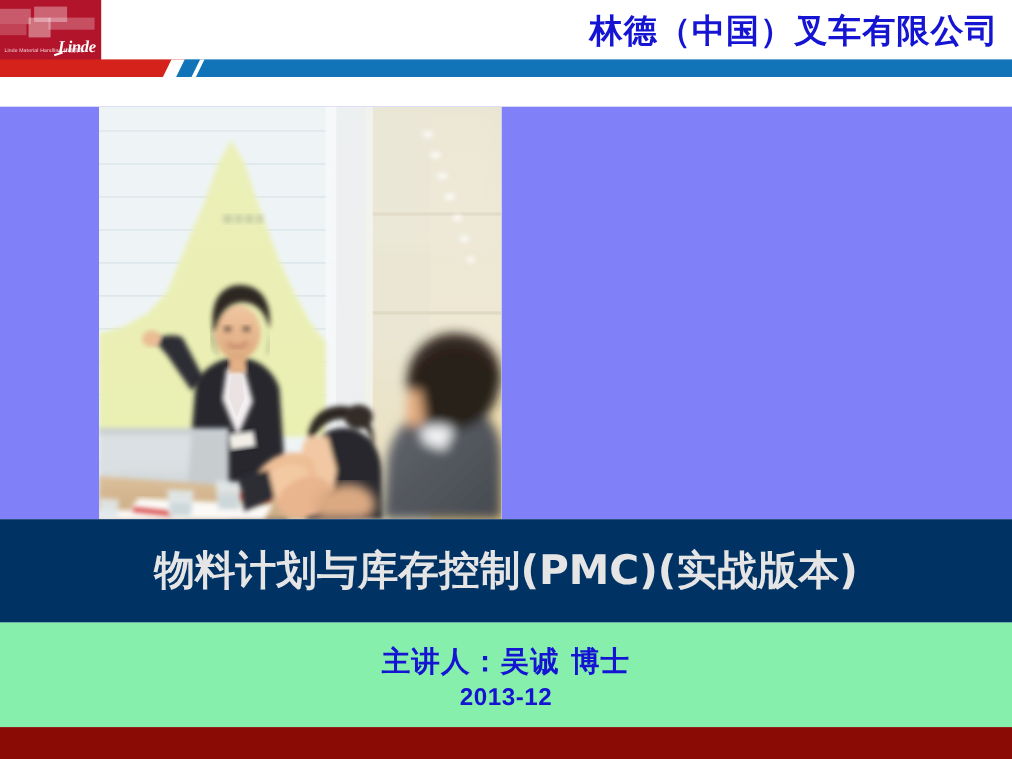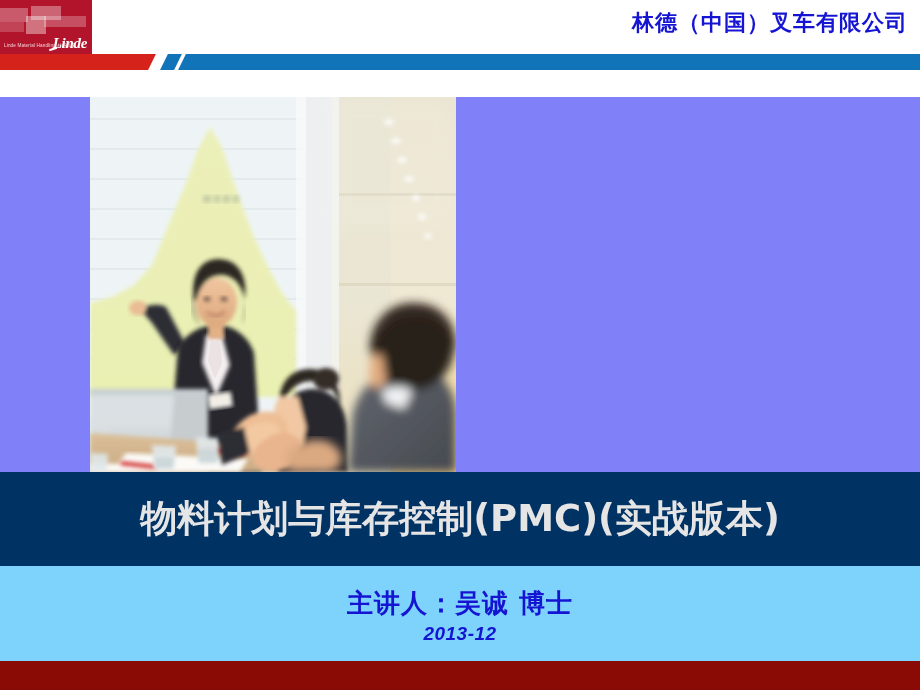--- a/index.html
+++ b/index.html
@@ -99,21 +99,21 @@
     position: absolute;
     left: 164px; top: 54px;
     width: 14px; height: 16px;
     background: #1173b8;
     transform: skewX(-26deg);
   }
 
   #company-name {
     position: absolute;
     right: 12px; top: 8px;
-    font-size: 22px;
+    font-size: 30px;
     font-weight: bold;
     color: #1414d2;
     letter-spacing: 1px;
     white-space: nowrap;
     font-family: "DejaVu Sans", "Liberation Sans", sans-serif;
   }
 
   
   #body-panel {
     position: absolute;
@@ -150,44 +150,43 @@
     white-space: nowrap;
     font-family: "DejaVu Sans", "Liberation Sans", sans-serif;
     text-align: center;
   }
 
   
   #presenter-band {
     position: absolute;
     left: 0; top: 566px;
     width: 920px; height: 95px;
-    background: #7dd3fc;
+    background: #86efac;
     display: flex;
     flex-direction: column;
     align-items: center;
     justify-content: center;
     padding-top: 4px;
     box-sizing: border-box;
   }
   #presenter-name {
     font-size: 26px;
     font-weight: bold;
     color: #1414d2;
     letter-spacing: 1px;
     white-space: nowrap;
     font-family: "DejaVu Sans", "Liberation Sans", sans-serif;
   }
   #presenter-date {
     margin-top: 2px;
-    font-size: 19px;
+    font-size: 22px;
     font-weight: bold;
     color: #1414d2;
     letter-spacing: 0.5px;
     font-family: "Liberation Sans", sans-serif;
-    font-style: italic;
   }
 
   
   #footer-band {
     position: absolute;
     left: 0; top: 661px;
     width: 920px; height: 29px;
     background: #8a0a06;
   }
 </style>

